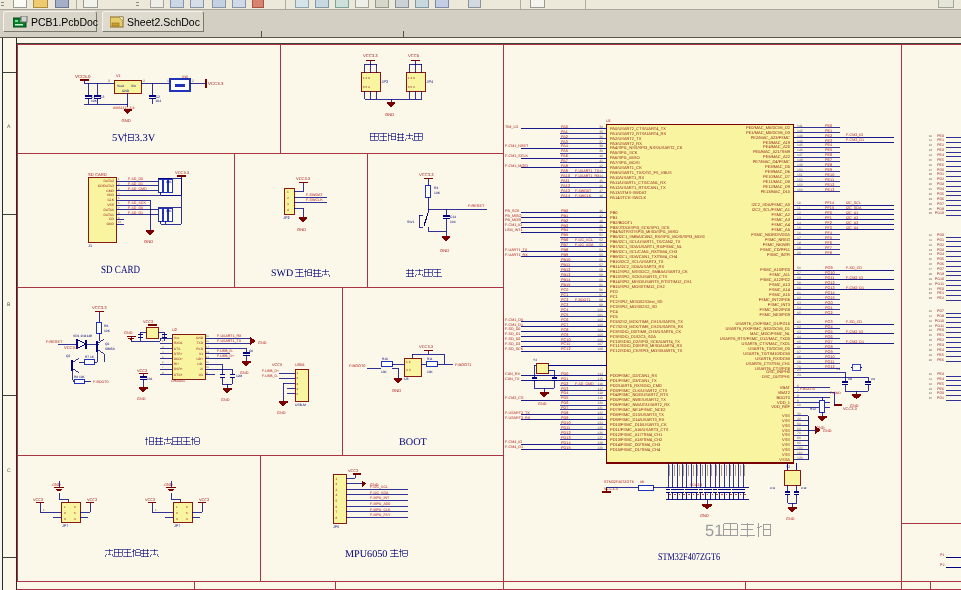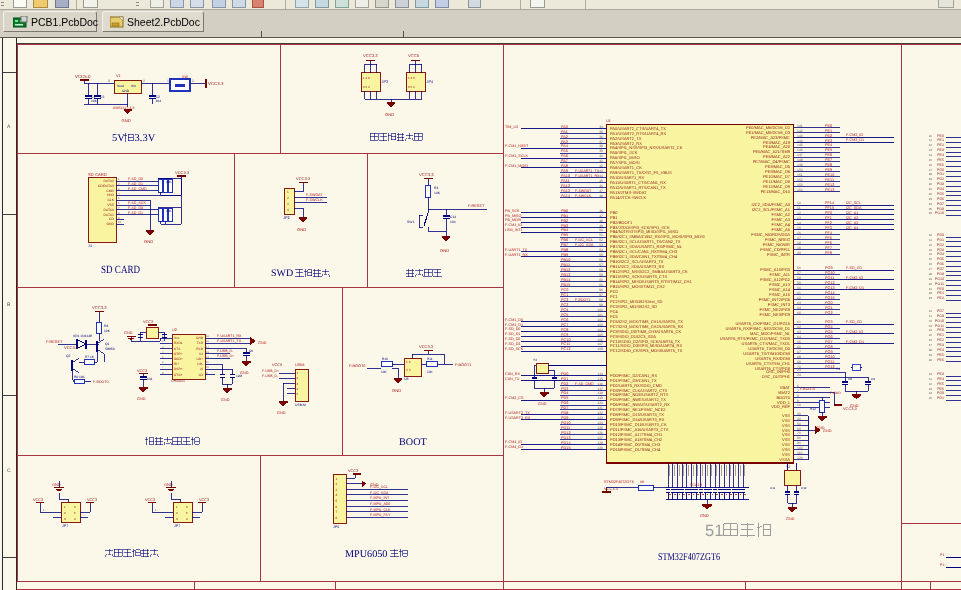--- a/index.html
+++ b/index.html
@@ -48,21 +48,21 @@
         <span style="left:27px">PCB1.PcbDoc</span>
         <svg width="15" height="12" style="position:absolute;left:9px;top:4px">
           <rect x="0" y="2" width="13" height="9" fill="#0b7a2b" stroke="#054a18"></rect>
           <rect x="2" y="4" width="3" height="2" fill="#7adf9a"></rect>
           <rect x="7" y="4" width="4" height="2" fill="#7adf9a"></rect>
           <rect x="2" y="8" width="8" height="1.5" fill="#bff2cf"></rect>
           <rect x="8" y="0" width="6" height="6" fill="#cfd4cf" stroke="#6a6f6a"></rect>
         </svg>
       </div>
 <div class="tab" style="left:102px;width:102px;background:#dedacd;">
-        <span style="left:24px">Sheet2.PcbDoc</span>
+        <span style="left:24px">Sheet2.SchDoc</span>
         <svg width="15" height="12" style="position:absolute;left:7px;top:4px">
           <rect x="0" y="1" width="13" height="10" fill="#e9cc6a" stroke="#8a6a22"></rect>
           <rect x="2" y="7" width="7" height="3" fill="#c9a22e" stroke="#8a6a22" stroke-width="0.6"></rect>
           <path d="M9 1 L13 1 L13 5 Z" fill="#fffdf2" stroke="#8a7a3a" stroke-width="0.6"></path>
         </svg>
       </div>
 <div style="position:absolute;left:261px;top:21px;width:1px;height:7px;background:#55524a"></div>
 <div style="position:absolute;left:403px;top:21px;width:1px;height:7px;background:#55524a"></div>
 </div>
 <div id="sheet"></div>

